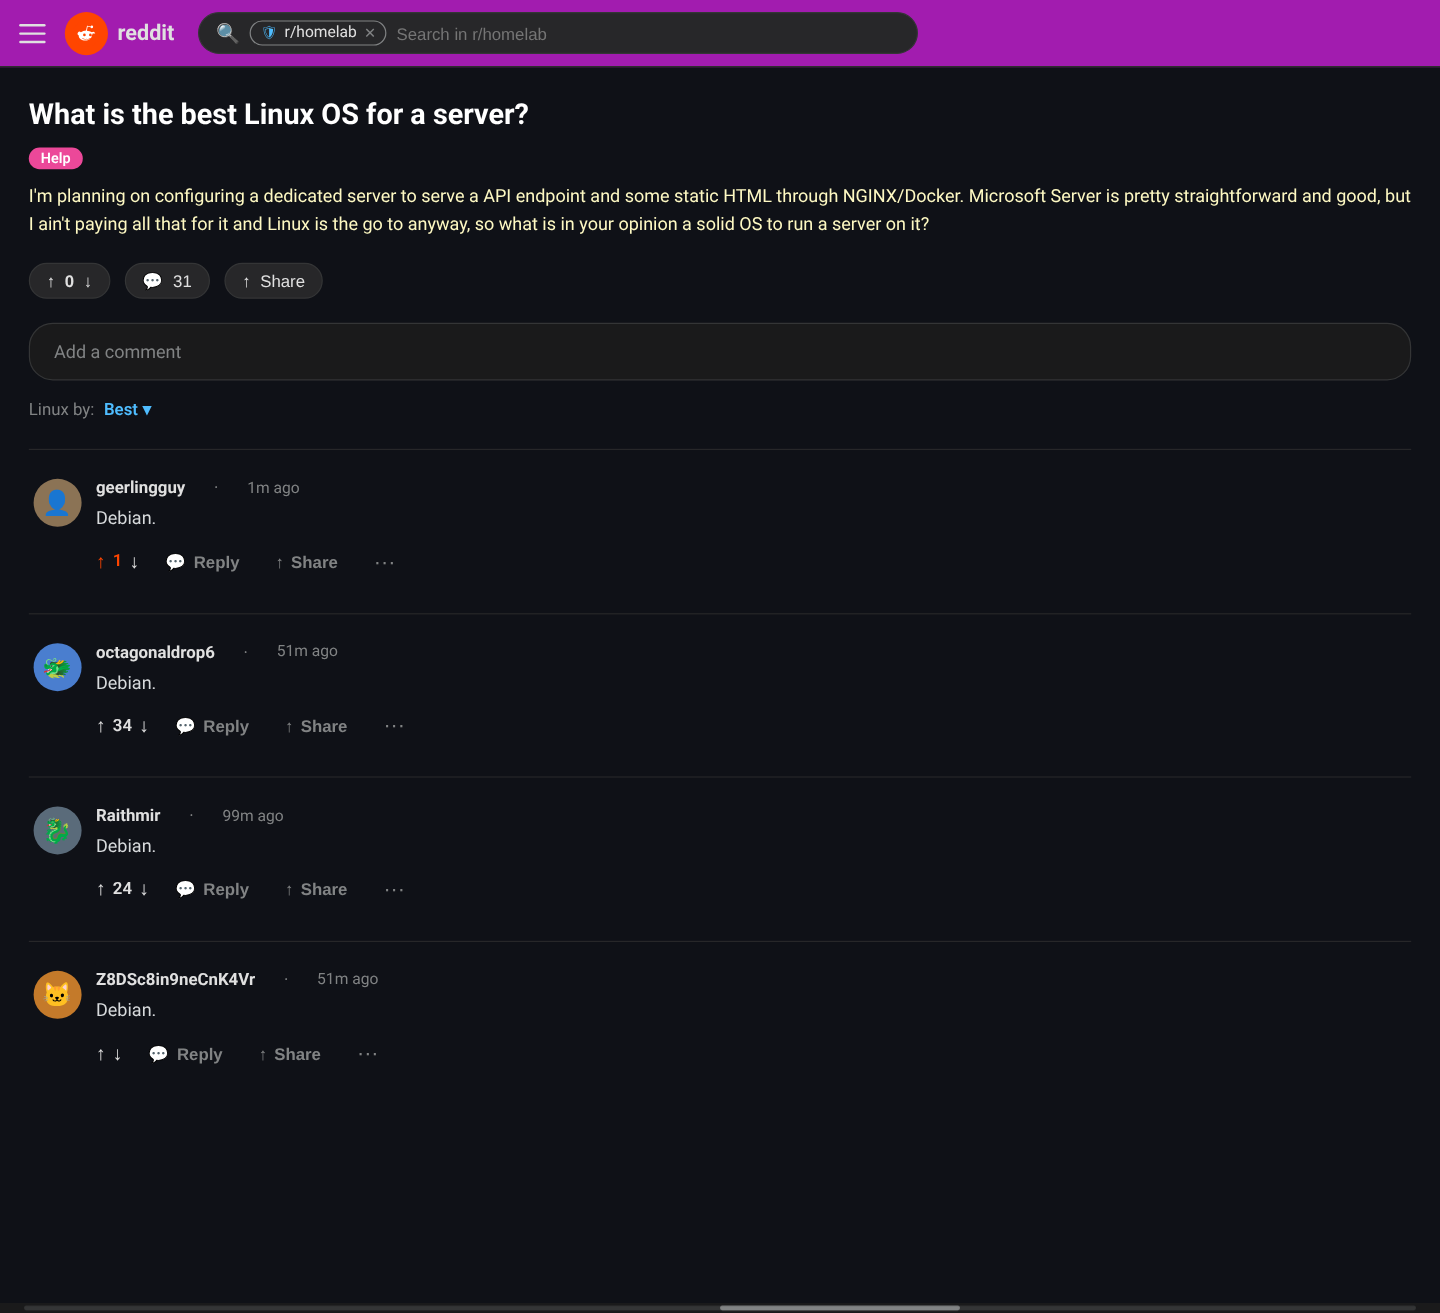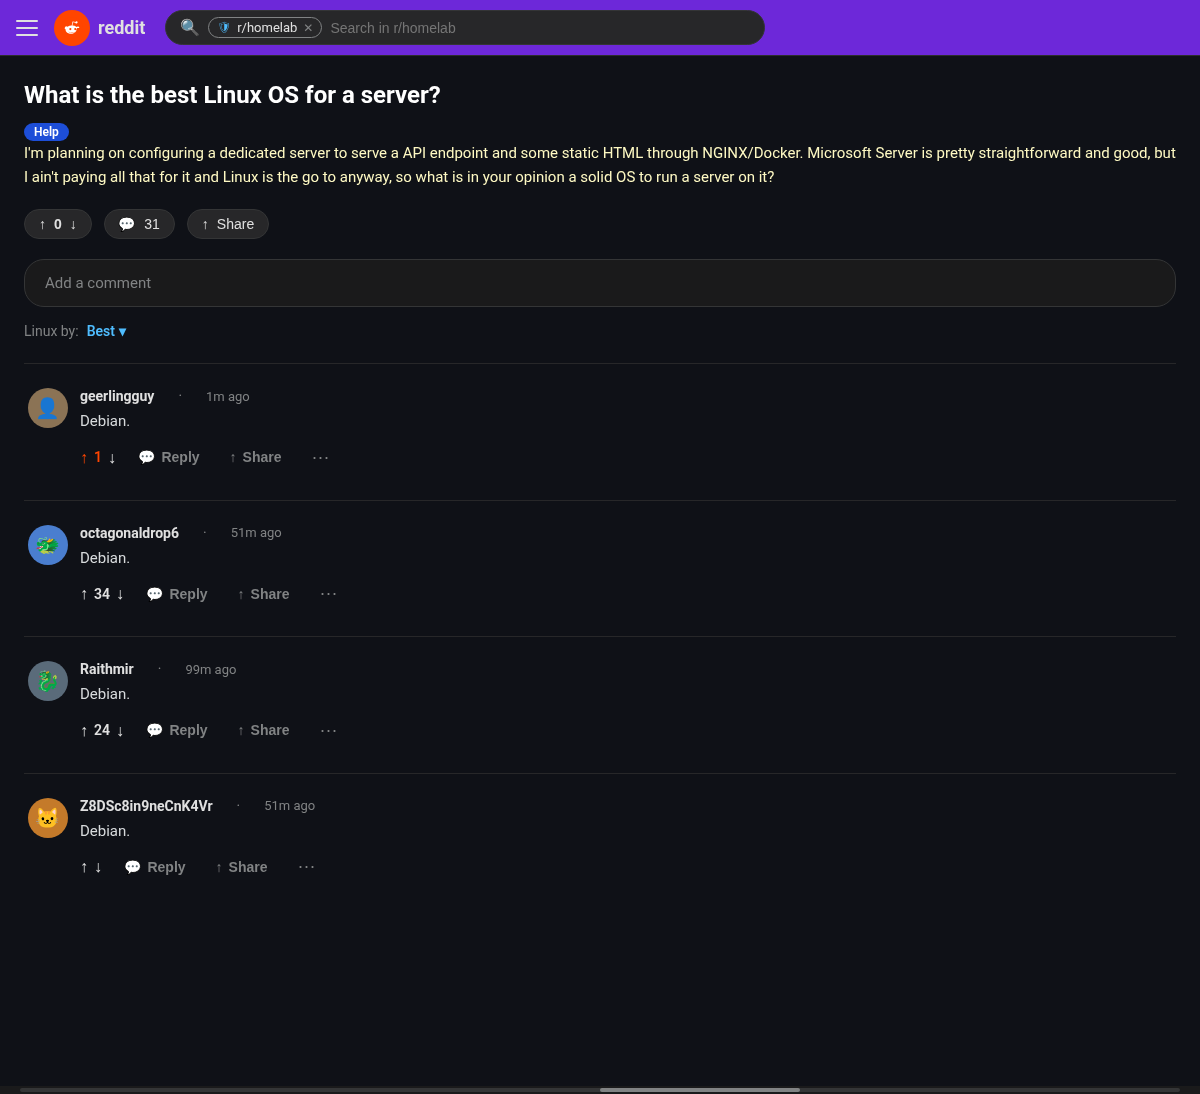--- a/index.html
+++ b/index.html
@@ -10,21 +10,21 @@
       font-size: 14px;
       min-height: 1094px;
       width: 1200px;
       overflow-x: hidden;
     }
 
     
     .header {
       display: flex;
       align-items: center;
-      background-color: #6d28d9;
+      background-color: #a21caf;
       padding: 12px 16px;
       height: 56px;
       border-bottom: 1px solid #2d2d2d;
       position: sticky;
       top: 0;
       z-index: 100;
     }
     .hamburger {
       display: flex;
       flex-direction: column;
@@ -112,27 +112,27 @@
       font-size: 24px;
       font-weight: 700;
       color: #ffffff;
       margin-bottom: 12px;
       line-height: 1.3;
     }
 
     
     .badge-help {
       display: inline-block;
-      background: #1d4ed8;
+      background: #ec4899;
       color: white;
       font-size: 12px;
       font-weight: 600;
       padding: 2px 10px;
       border-radius: 12px;
-      margin-bottom: 0;
+      margin-bottom: 10px;
     }
 
     
     .post-body {
       color: #fef9c3;
       font-size: 15px;
       line-height: 1.6;
       margin-bottom: 20px;
     }
 

